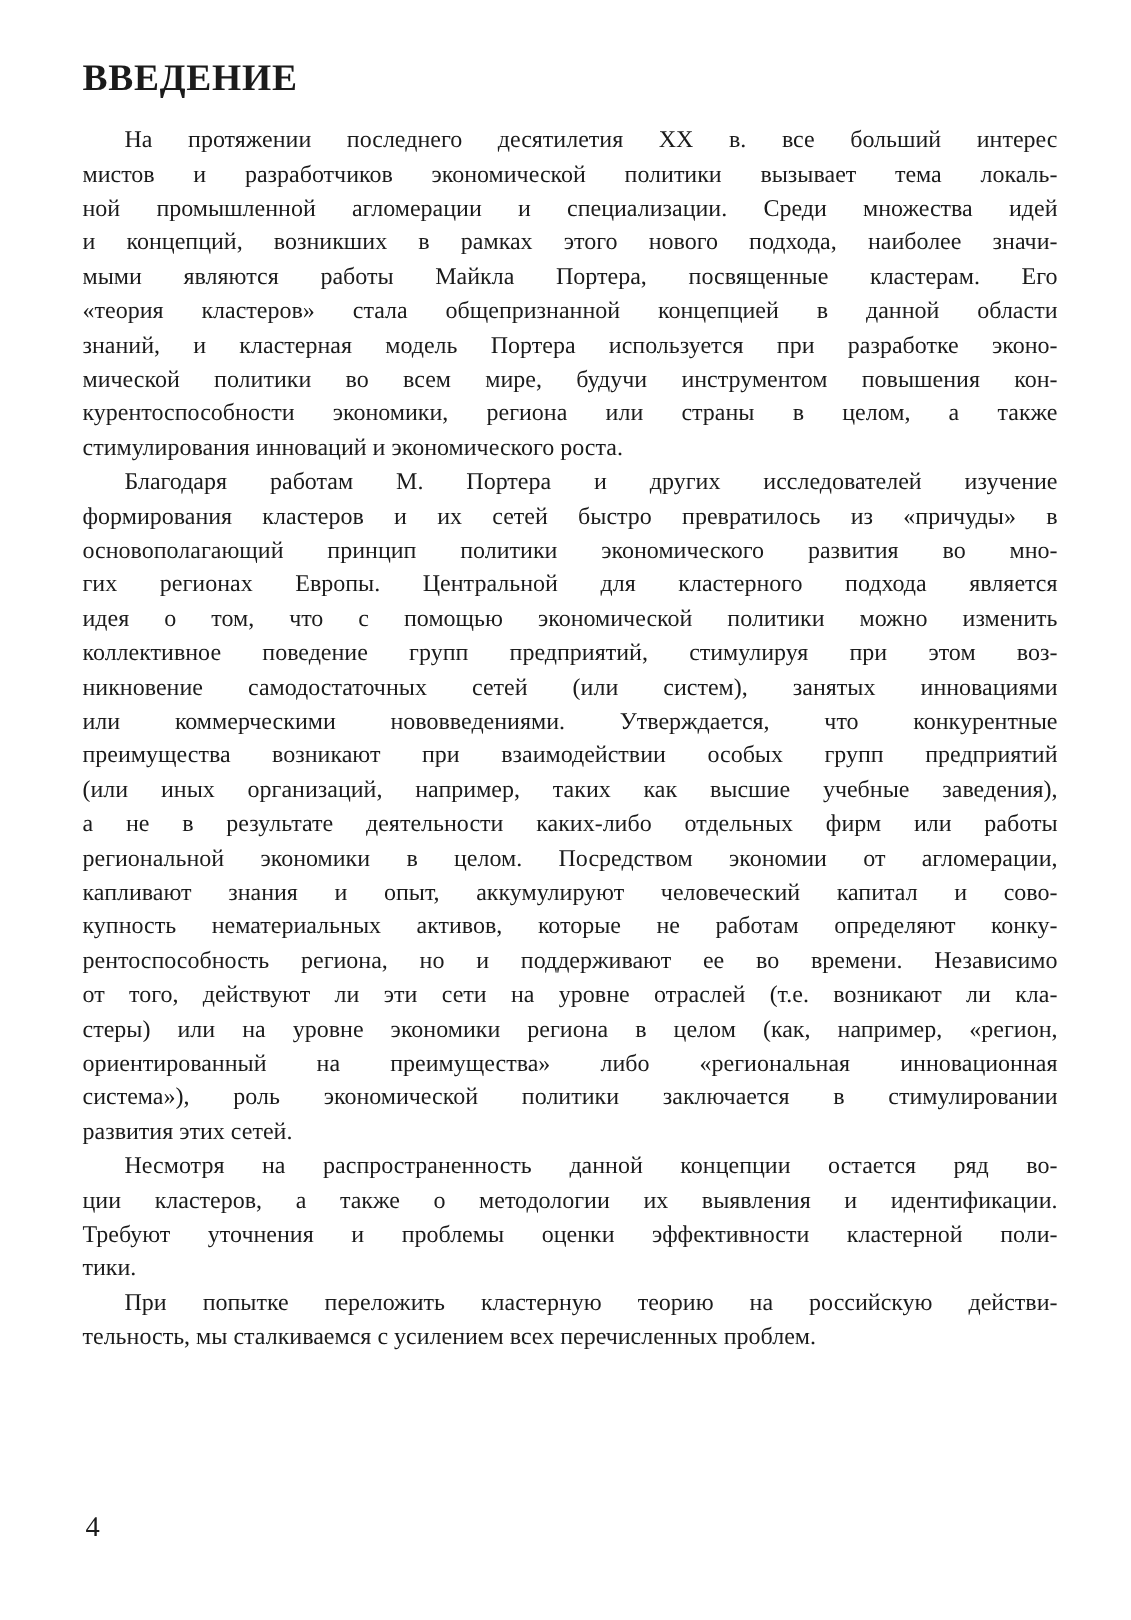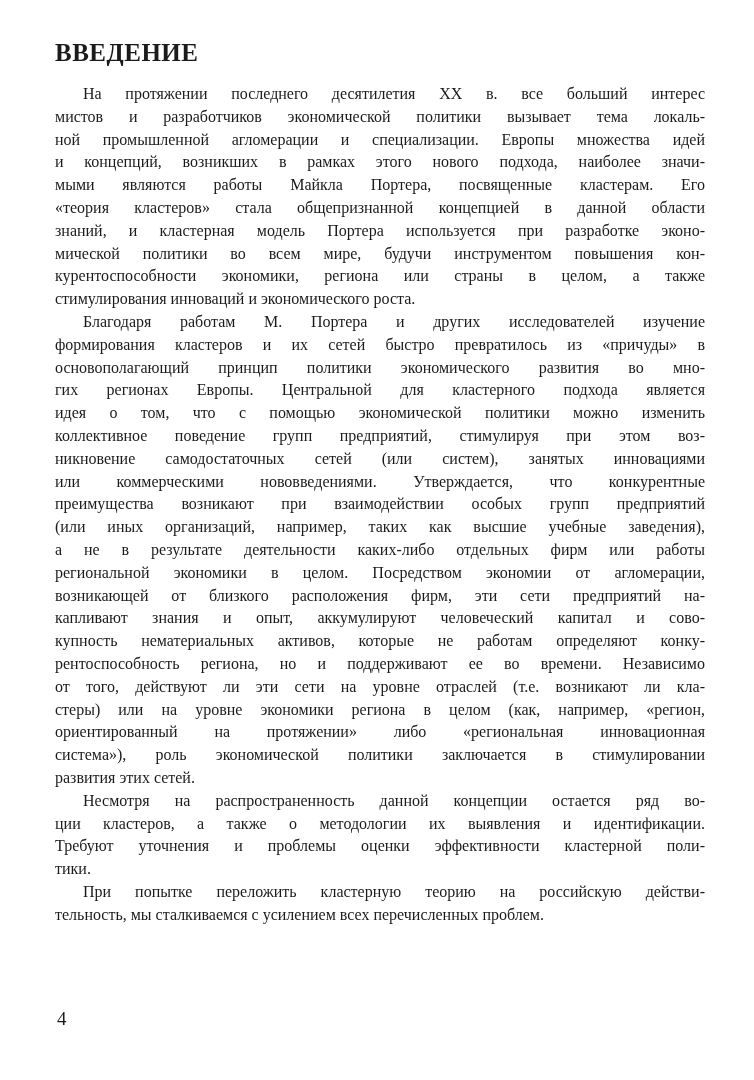--- a/index.html
+++ b/index.html
@@ -58,21 +58,21 @@
 </style>
 </head>
 <body>
 
 <div class="page">
   <h1 class="title">ВВЕДЕНИЕ</h1>
   <main class="body-text">
       <p class="para">
         <span class="line first">На протяжении последнего десятилетия XX в. все больший интерес</span>
         <span class="line">мистов и разработчиков экономической политики вызывает тема локаль-</span>
-        <span class="line">ной промышленной агломерации и специализации. Европы множества идей</span>
+        <span class="line">ной промышленной агломерации и специализации. Среди множества идей</span>
         <span class="line">и концепций, возникших в рамках этого нового подхода, наиболее значи-</span>
         <span class="line">мыми являются работы Майкла Портера, посвященные кластерам. Его</span>
         <span class="line">«теория кластеров» стала общепризнанной концепцией в данной области</span>
         <span class="line">знаний, и кластерная модель Портера используется при разработке эконо-</span>
         <span class="line">мической политики во всем мире, будучи инструментом повышения кон-</span>
         <span class="line">курентоспособности экономики, региона или страны в целом, а также</span>
         <span class="line last">стимулирования инноваций и экономического роста.</span>
       </p>
       <p class="para">
         <span class="line first">Благодаря работам М. Портера и других исследователей изучение</span>
@@ -80,27 +80,26 @@
         <span class="line">основополагающий принцип политики экономического развития во мно-</span>
         <span class="line">гих регионах Европы. Центральной для кластерного подхода является</span>
         <span class="line">идея о том, что с помощью экономической политики можно изменить</span>
         <span class="line">коллективное поведение групп предприятий, стимулируя при этом воз-</span>
         <span class="line">никновение самодостаточных сетей (или систем), занятых инновациями</span>
         <span class="line">или коммерческими нововведениями. Утверждается, что конкурентные</span>
         <span class="line">преимущества возникают при взаимодействии особых групп предприятий</span>
         <span class="line">(или иных организаций, например, таких как высшие учебные заведения),</span>
         <span class="line">а не в результате деятельности каких-либо отдельных фирм или работы</span>
         <span class="line">региональной экономики в целом. Посредством экономии от агломерации,</span>
-        <span class="line">возникающей от близкого расположения фирм, эти сети предприятий на-</span>
         <span class="line">капливают знания и опыт, аккумулируют человеческий капитал и сово-</span>
         <span class="line">купность нематериальных активов, которые не работам определяют конку-</span>
         <span class="line">рентоспособность региона, но и поддерживают ее во времени. Независимо</span>
         <span class="line">от того, действуют ли эти сети на уровне отраслей (т.е. возникают ли кла-</span>
         <span class="line">стеры) или на уровне экономики региона в целом (как, например, «регион,</span>
-        <span class="line">ориентированный на протяжении» либо «региональная инновационная</span>
+        <span class="line">ориентированный на преимущества» либо «региональная инновационная</span>
         <span class="line">система»), роль экономической политики заключается в стимулировании</span>
         <span class="line last">развития этих сетей.</span>
       </p>
       <p class="para">
         <span class="line first">Несмотря на распространенность данной концепции остается ряд во-</span>
         <span class="line">ции кластеров, а также о методологии их выявления и идентификации.</span>
         <span class="line">Требуют уточнения и проблемы оценки эффективности кластерной поли-</span>
         <span class="line last">тики.</span>
       </p>
       <p class="para">

